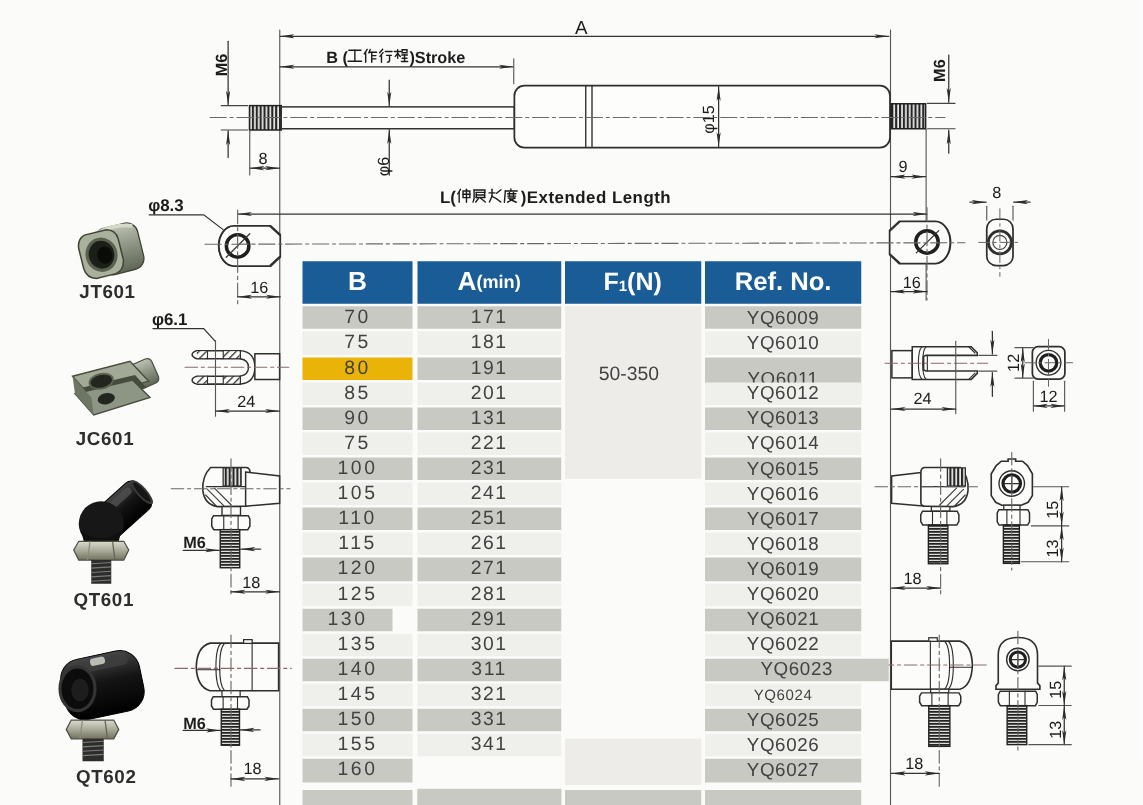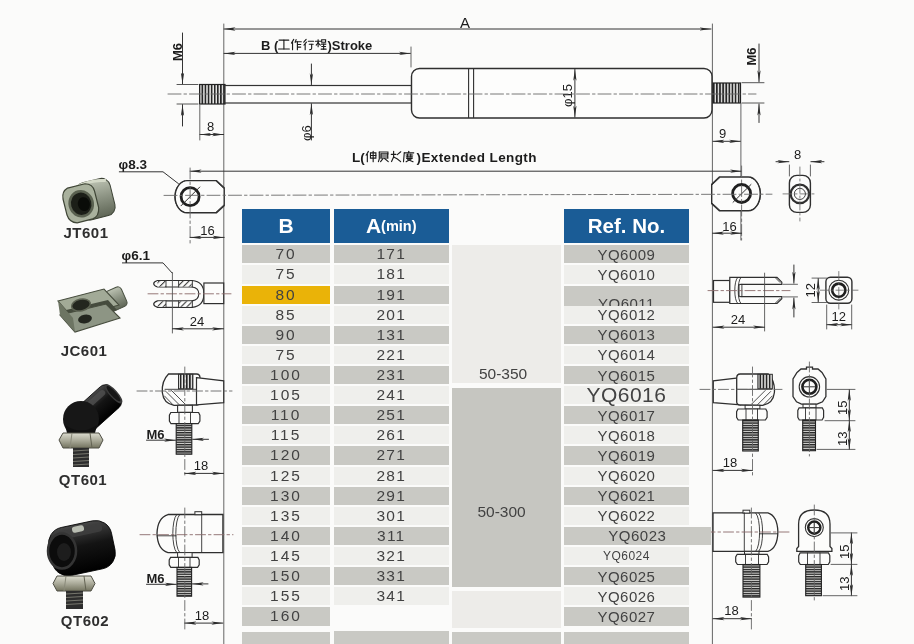--- a/index.html
+++ b/index.html
@@ -534,30 +534,28 @@
 <line x1="823" y1="595.7" x2="857" y2="595.7" stroke="#555" stroke-width="0.9"></line>
         </g>
 </g>
 
 </svg>
 
 <div class="hcell" style="left:242px;top:209.4px;width:88px;height:33.9px;font-size:21px">B</div>
 
 <div class="hcell" style="left:333.5px;top:209.4px;width:115.5px;height:33.9px;font-size:21px">A<span style="font-size:14.5px">(min)</span></div>
 
+<div class="hcell" style="left:451.5px;top:209.4px;width:109.2px;height:33.9px;font-size:20px">F<span style="font-size:12px;margin-top:6px">1</span>(N)</div>
 
 <div class="hcell" style="left:563.9px;top:209.4px;width:125.1px;height:33.9px;font-size:20.5px">Ref. No.</div>
 
-<div class="cell" style="left:451.5px;top:245.3px;width:109.2px;height:138.2px;background:#edece9;align-items:flex-end">
+<div class="cell" style="left:451.5px;top:245.3px;width:109.2px;height:138.2px;background:#edece9;align-items:flex-start">
       <span style="margin-top:46px;position:relative;left:-3px">50-350</span>
     </div>
 
-<div class="cell" style="left:451.5px;top:387.9px;width:109.2px;height:199.5px;background:#c6c6c1;align-items:flex-start">
-      <span style="margin-top:115px;position:relative;left:-4.5px">50-300</span>
-    </div>
 
 <div class="cell" style="left:451.5px;top:590.6px;width:109.2px;height:37.7px;background:#edece9"></div>
 
 <div class="cell" style="left:242px;top:245.3px;width:88px;height:18.2px;background:#c9c9c4;letter-spacing:2px">70</div>
 
 <div class="cell" style="left:333.5px;top:245.3px;width:115.5px;height:18.2px;background:#c9c9c4;letter-spacing:1.2px">171</div>
 
 <div class="cell" style="left:563.9px;top:245.3px;width:125.10000000000002px;height:18.2px;background:#c9c9c4;letter-spacing:0.5px;font-size:15px">YQ6009</div>
 
 <div class="cell" style="left:242px;top:265.4px;width:88px;height:18.2px;background:#efefec;letter-spacing:2px">75</div>
@@ -593,21 +591,21 @@
 <div class="cell" style="left:242px;top:366.0px;width:88px;height:18.2px;background:#c9c9c4;letter-spacing:2px">100</div>
 
 <div class="cell" style="left:333.5px;top:366.0px;width:115.5px;height:18.2px;background:#c9c9c4;letter-spacing:1.2px">231</div>
 
 <div class="cell" style="left:563.9px;top:366.0px;width:125.10000000000002px;height:18.2px;background:#c9c9c4;letter-spacing:0.5px;font-size:15px">YQ6015</div>
 
 <div class="cell" style="left:242px;top:386.1px;width:88px;height:18.2px;background:#efefec;letter-spacing:2px">105</div>
 
 <div class="cell" style="left:333.5px;top:386.1px;width:115.5px;height:18.2px;background:#efefec;letter-spacing:1.2px">241</div>
 
-<div class="cell" style="left:563.9px;top:386.1px;width:125.10000000000002px;height:18.2px;background:#efefec;letter-spacing:0.5px;font-size:21px">YQ6016</div>
+<div class="cell" style="left:563.9px;top:386.1px;width:125.10000000000002px;height:18.2px;background:#efefec;letter-spacing:0.5px;font-size:15px">YQ6016</div>
 
 <div class="cell" style="left:242px;top:406.2px;width:88px;height:18.2px;background:#c9c9c4;letter-spacing:2px">110</div>
 
 <div class="cell" style="left:333.5px;top:406.2px;width:115.5px;height:18.2px;background:#c9c9c4;letter-spacing:1.2px">251</div>
 
 <div class="cell" style="left:563.9px;top:406.2px;width:125.10000000000002px;height:18.2px;background:#c9c9c4;letter-spacing:0.5px;font-size:15px">YQ6017</div>
 
 <div class="cell" style="left:242px;top:426.3px;width:88px;height:18.2px;background:#efefec;letter-spacing:2px">115</div>
 
 <div class="cell" style="left:333.5px;top:426.3px;width:115.5px;height:18.2px;background:#efefec;letter-spacing:1.2px">261</div>
@@ -619,21 +617,21 @@
 <div class="cell" style="left:333.5px;top:446.4px;width:115.5px;height:18.2px;background:#c9c9c4;letter-spacing:1.2px">271</div>
 
 <div class="cell" style="left:563.9px;top:446.4px;width:125.10000000000002px;height:18.2px;background:#c9c9c4;letter-spacing:0.5px;font-size:15px">YQ6019</div>
 
 <div class="cell" style="left:242px;top:466.6px;width:88px;height:18.2px;background:#efefec;letter-spacing:2px">125</div>
 
 <div class="cell" style="left:333.5px;top:466.6px;width:115.5px;height:18.2px;background:#efefec;letter-spacing:1.2px">281</div>
 
 <div class="cell" style="left:563.9px;top:466.6px;width:125.10000000000002px;height:18.2px;background:#efefec;letter-spacing:0.5px;font-size:15px">YQ6020</div>
 
-<div class="cell" style="left:242px;top:486.7px;width:88px;height:18.2px;background:#c9c9c4;letter-spacing:2px">130</div>
+<div class="cell" style="left:242px;top:486.7px;width:72px;height:18.2px;background:#c9c9c4;letter-spacing:2px">130</div>
 
 <div class="cell" style="left:333.5px;top:486.7px;width:115.5px;height:18.2px;background:#c9c9c4;letter-spacing:1.2px">291</div>
 
 <div class="cell" style="left:563.9px;top:486.7px;width:125.10000000000002px;height:18.2px;background:#c9c9c4;letter-spacing:0.5px;font-size:15px">YQ6021</div>
 
 <div class="cell" style="left:242px;top:506.8px;width:88px;height:18.2px;background:#efefec;letter-spacing:2px">135</div>
 
 <div class="cell" style="left:333.5px;top:506.8px;width:115.5px;height:18.2px;background:#efefec;letter-spacing:1.2px">301</div>
 
 <div class="cell" style="left:563.9px;top:506.8px;width:125.10000000000002px;height:18.2px;background:#efefec;letter-spacing:0.5px;font-size:15px">YQ6022</div>

